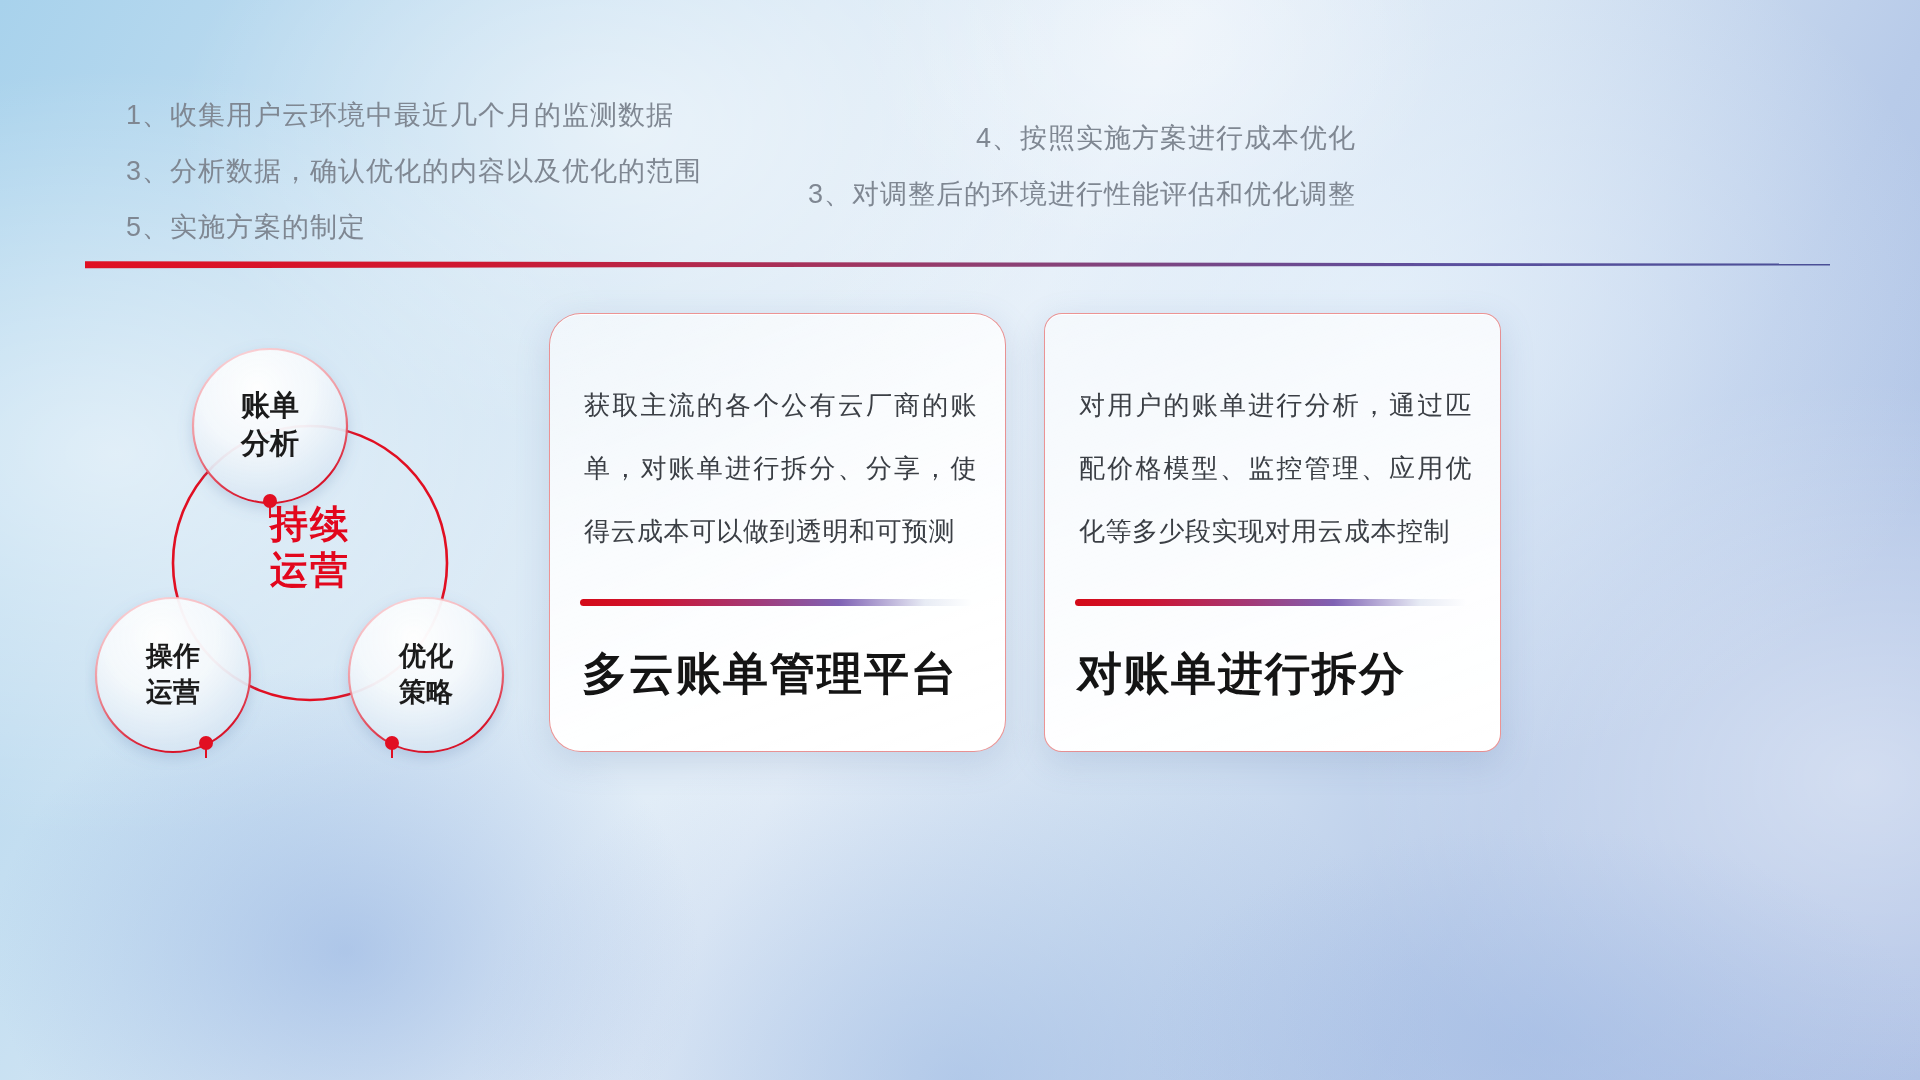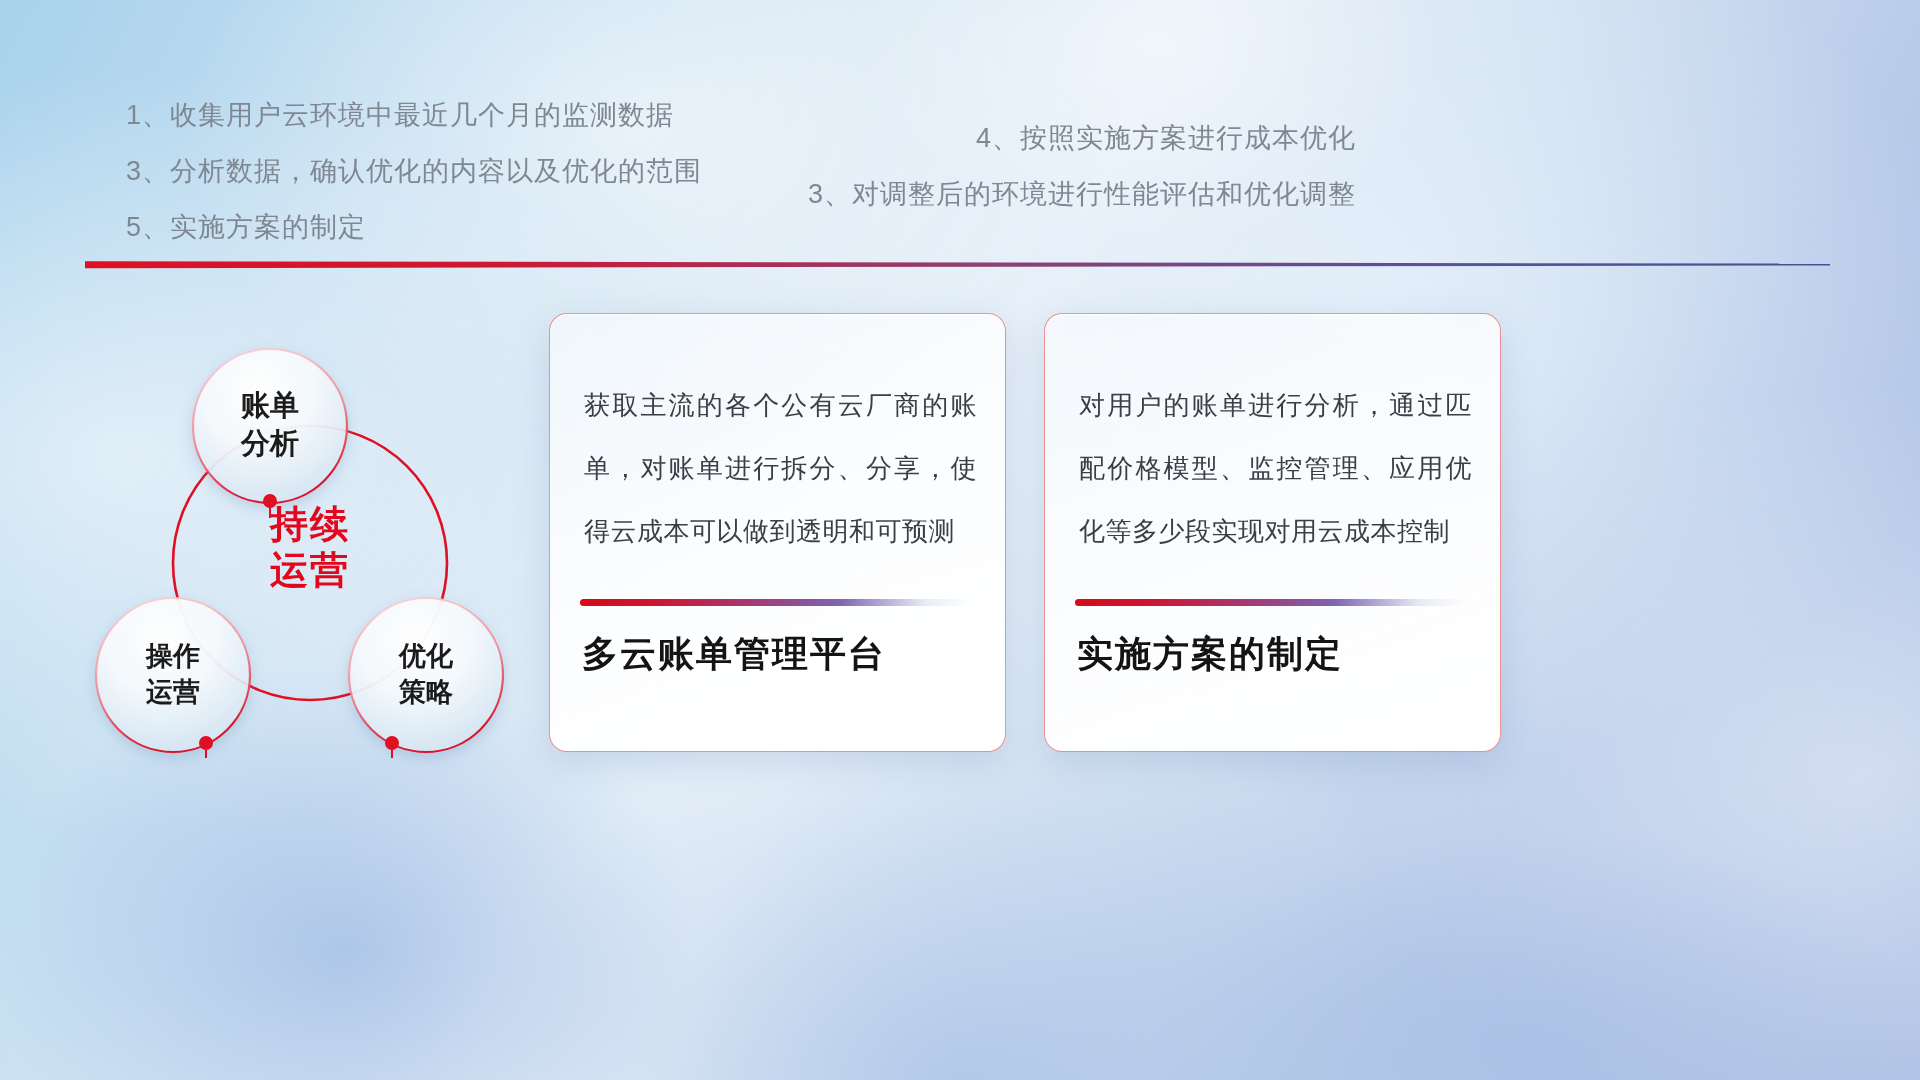--- a/index.html
+++ b/index.html
@@ -55,41 +55,41 @@
   
   .card{
     position:absolute;
     border-radius:18px;
     border:1px solid rgba(220,60,60,0.55);
     background:
       linear-gradient(160deg, rgba(255,255,255,0.55) 0%, rgba(255,255,255,0.80) 35%, rgba(255,255,255,0.97) 72%, #ffffff 100%);
     box-shadow:0 10px 34px rgba(90,120,170,0.20), inset 0 1px 0 rgba(255,255,255,0.9);
     overflow:hidden;
   }
-  #card1{left:549px;top:313px;width:455px;height:437px;}
+  #card1{left:549px;top:313px;width:455px;height:437px;border-radius:32px;}
   #card2{left:1044px;top:313px;width:455px;height:437px;}
 
   .card-body{
     position:absolute;left:34px;right:28px;top:60px;
     color:#3b3f45;
     font-size:26px;
     line-height:63px;
     letter-spacing:0.5px;
     text-align:justify;
     text-align-last:left;
   }
   .card-rule{
     position:absolute;left:30px;width:392px;height:7px;top:285px;
     background:linear-gradient(90deg,#d40a18 0%, #cf1430 18%, #a33a78 45%, #7f62b4 66%, rgba(190,200,225,0.35) 88%, rgba(210,220,235,0) 100%);
     border-radius:4px;
   }
   .card-title{
-    position:absolute;left:32px;top:316px;
+    position:absolute;left:32px;top:330px;
     color:#141414;
-    font-size:36px;
+    font-size:45px;
     font-weight:bold;
     letter-spacing:2px;
     white-space:nowrap;
   }
 </style>
 </head>
 <body>
 
 <div id="bg"></div>
 <div id="bg2"></div>
@@ -182,14 +182,14 @@
 
 <div class="card" id="card1">
   <div class="card-body">获取主流的各个公有云厂商的账单，对账单进行拆分、分享，使得云成本可以做到透明和可预测</div>
   <div class="card-rule"></div>
   <div class="card-title">多云账单管理平台</div>
 </div>
 
 <div class="card" id="card2">
   <div class="card-body">对用户的账单进行分析，通过匹配价格模型、监控管理、应用优化等多少段实现对用云成本控制</div>
   <div class="card-rule"></div>
-  <div class="card-title">实施方案的制定</div>
+  <div class="card-title">对账单进行拆分</div>
 </div>
 
 </body></html>

